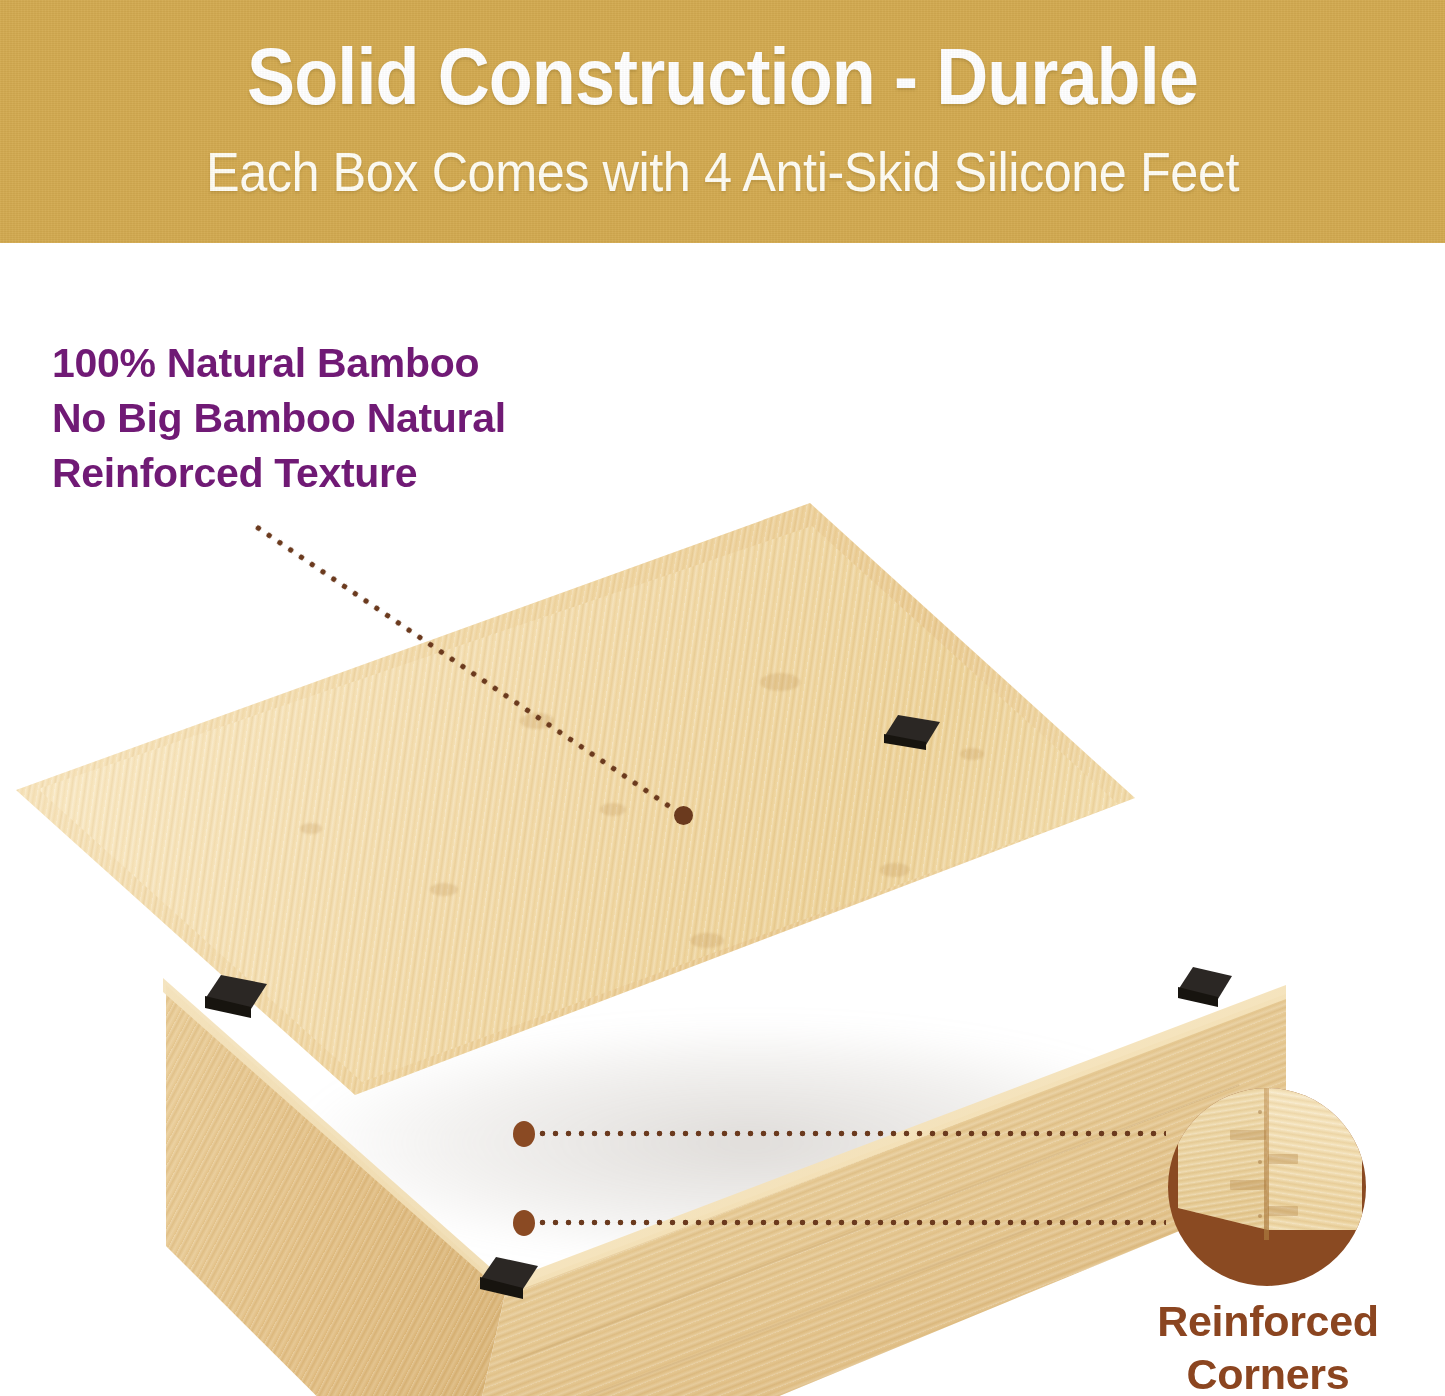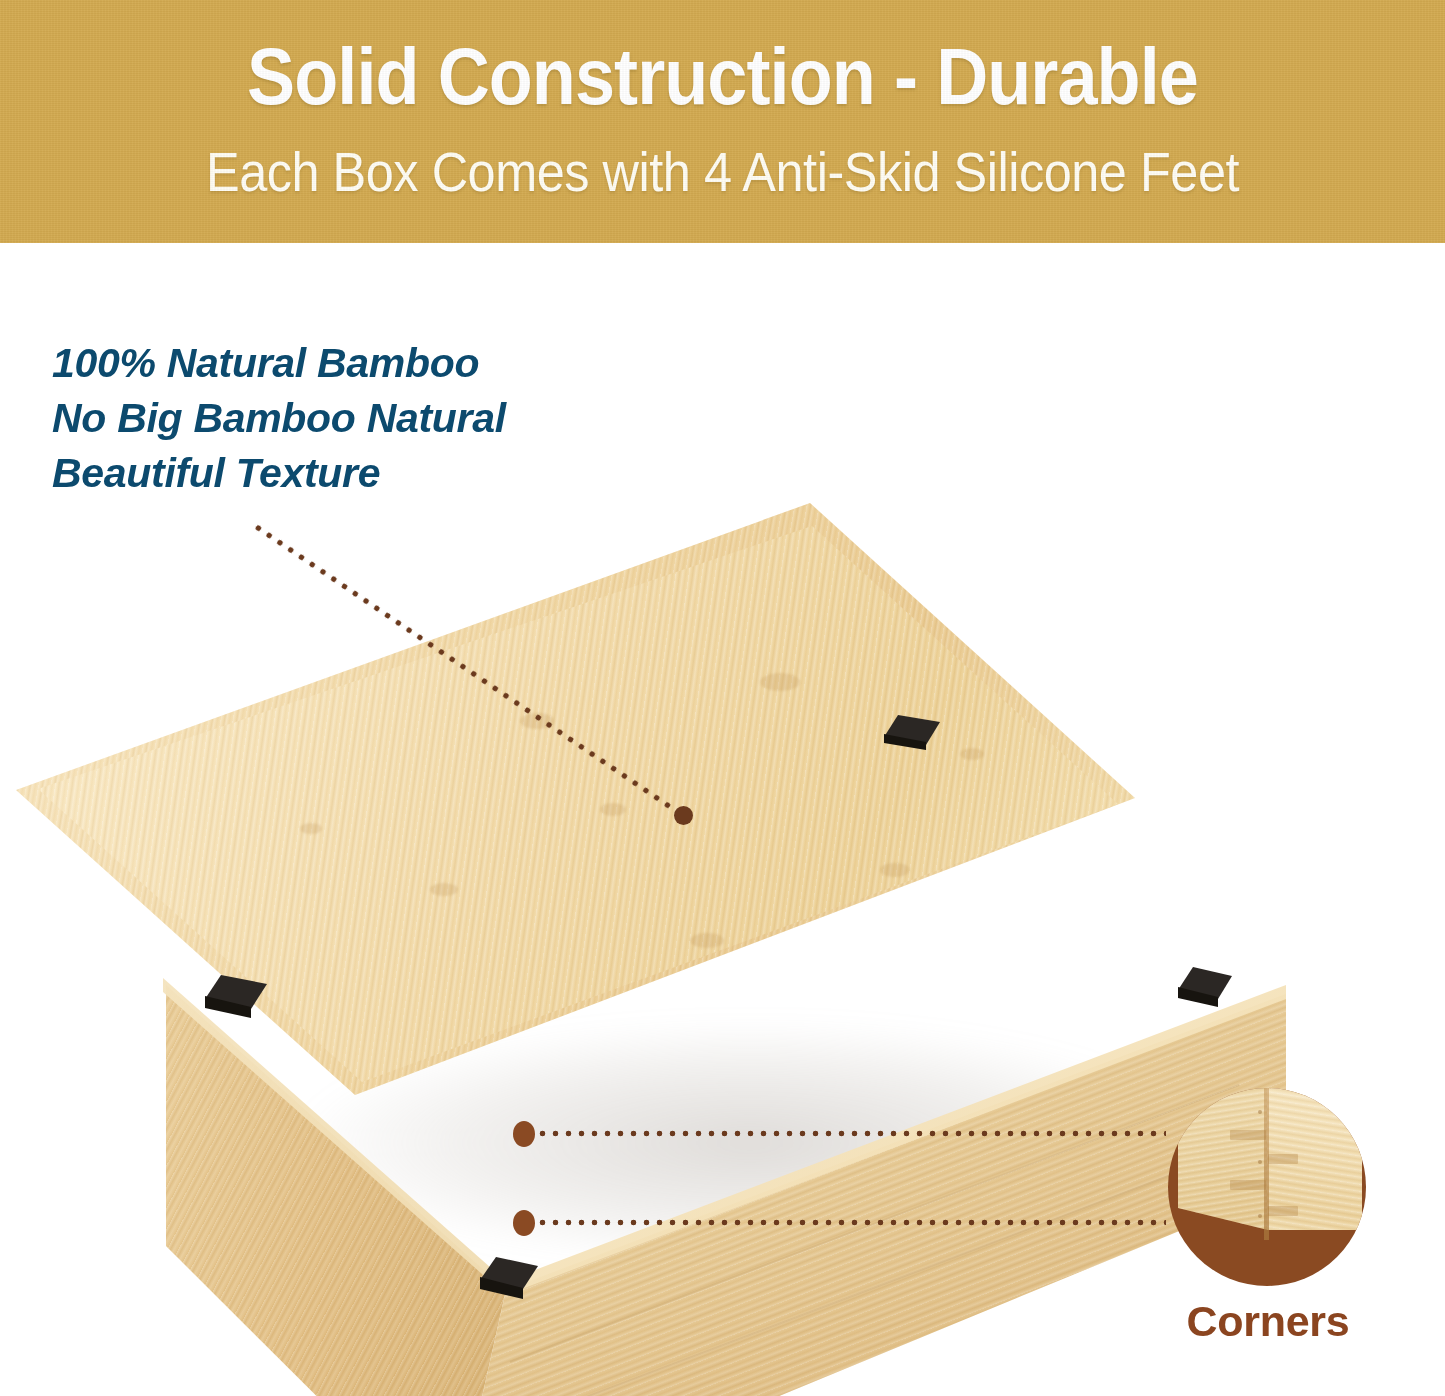--- a/index.html
+++ b/index.html
@@ -48,24 +48,23 @@
     transform:scaleX(.90);
     text-shadow:0 2px 3px rgba(120,88,25,.22);
     white-space:nowrap;
   }
 
   
   .feature-text{
     position:absolute;left:52px;top:336px;
     font-size:41px;line-height:55px;
     font-weight:bold;
-    color:#0c4a6e;
+    color:#701a75;
     letter-spacing:-.3px;
     white-space:nowrap;
-    font-style:italic;
   }
   .feature-text div{display:block;}
 
   
   .stage{
     position:absolute;left:0;top:243px;width:1445px;height:1153px;
     overflow:hidden;
   }
 
   
@@ -223,21 +222,21 @@
 <body>
 
 <div class="banner">
   <div class="banner-title">Solid Construction - Durable</div>
   <div class="banner-sub">Each Box Comes with 4 Anti-Skid Silicone Feet</div>
 </div>
 
 <div class="feature-text">
   <div>100% Natural Bamboo</div>
   <div>No Big Bamboo Natural</div>
-  <div>Beautiful Texture</div>
+  <div>Reinforced Texture</div>
 </div>
 
 <div class="stage">
 
   <div class="box-shadow-blob"></div>
 
   <div class="box">
 
     <div class="lid"></div>
     <div class="lid-inner">
@@ -302,14 +301,15 @@
     <div class="notch" style="left:62px;top:92px;width:36px;height:10px;"></div>
     <div class="notch" style="left:100px;top:66px;width:30px;height:10px;"></div>
     <div class="notch" style="left:100px;top:118px;width:30px;height:10px;"></div>
     <div class="pin" style="left:90px;top:22px;"></div>
     <div class="pin" style="left:90px;top:72px;"></div>
     <div class="pin" style="left:90px;top:126px;"></div>
   </div>
 </div>
 
 <div class="badge-label">
+  <div>Reinforced</div>
   <div>Corners</div>
 </div>
 
 </body></html>

